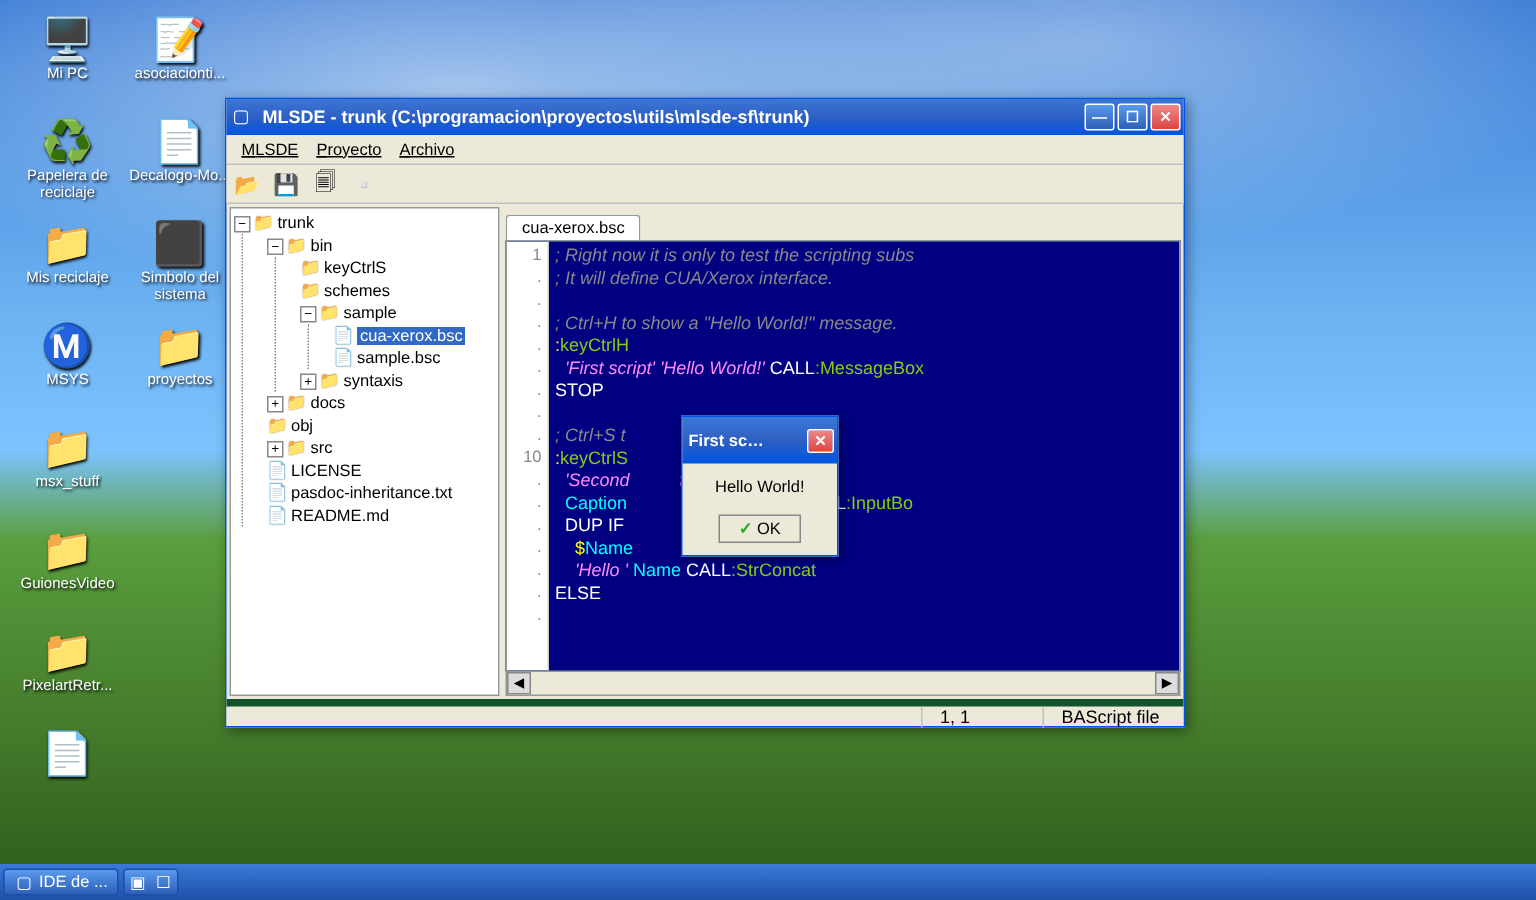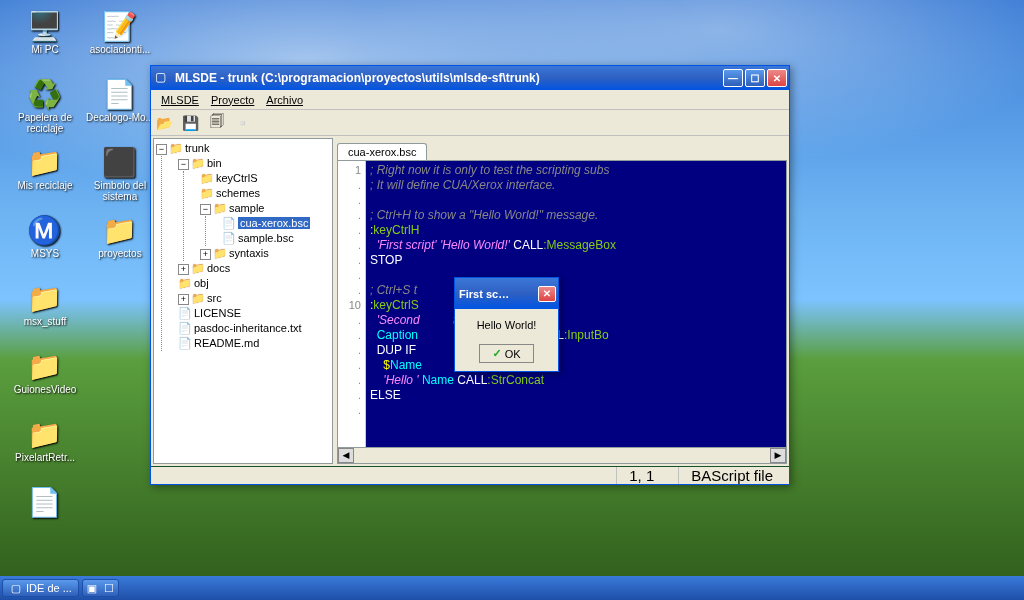--- a/index.html
+++ b/index.html
@@ -69,21 +69,21 @@
 .code .c-comment { color: #888; }
 .code .c-key { color: #ff0; font-style: normal;}
 .code .c-label { color: #84cc16; font-style: normal;}
 .code .c-str { color: #f8f; }
 .code .c-call { color: #fff; font-weight: normal; font-style: normal;}
 .code .c-ident { color: #0ff; font-style: normal;}
 .hscroll { height: 16px; background: #ece9d8; border: 1px solid #919b9c; border-top:none; display:flex; }
 .hscroll .arrow { width:16px; background:#ddd; border:1px solid #888; font-size:9px; text-align:center; line-height:12px; }
 .hscroll .track { flex:1; }
 
-.statusbar { height: 18px; background: #ece9d8; display: flex; align-items: center; font-size: 15px; padding: 0 4px; border-top: 1px solid #14532d; justify-content: flex-end; gap: 12px; }
+.statusbar { height: 18px; background: #ece9d8; display: flex; align-items: center; font-size: 12px; padding: 0 4px; border-top: 5px solid #14532d; justify-content: flex-end; gap: 36px; }
 .statusbar span { border-left: 1px solid #c0c0c0; padding: 0 12px; }
 
 .dialog { position: absolute; background: #ece9d8; border: 1px solid #0054e3; box-shadow: 2px 2px 6px rgba(0,0,0,0.4); }
 .dialog .titlebar { height: 31px; }
 .dialog-body { padding: 10px 12px 8px; font-size: 11px; text-align: center; }
 .dialog-buttons { text-align: center; padding: 4px 0 8px; }
 .dialog-btn { padding: 2px 12px; font-size: 11px; border: 1px solid #888; background: #ece9d8; cursor: pointer; display:inline-flex; align-items:center; gap:3px;}
 .dialog-btn .check { color: #2a2; font-weight: bold; }
 
 .folder-icon { color: #f3d169; text-shadow: 0 0 1px #a87; }

